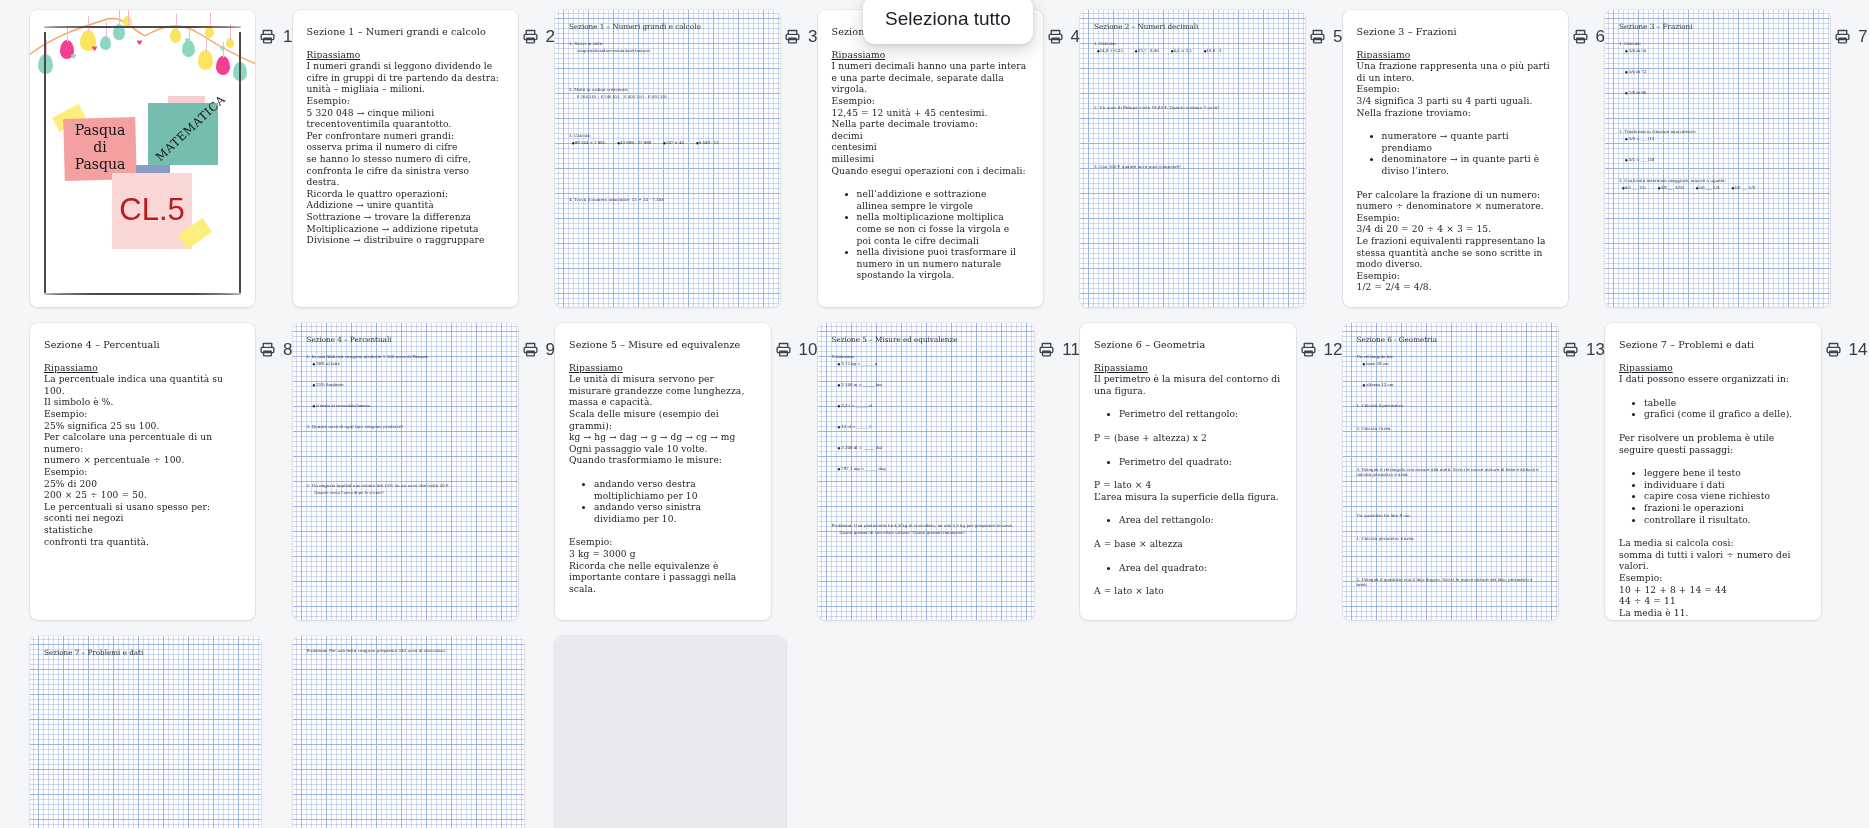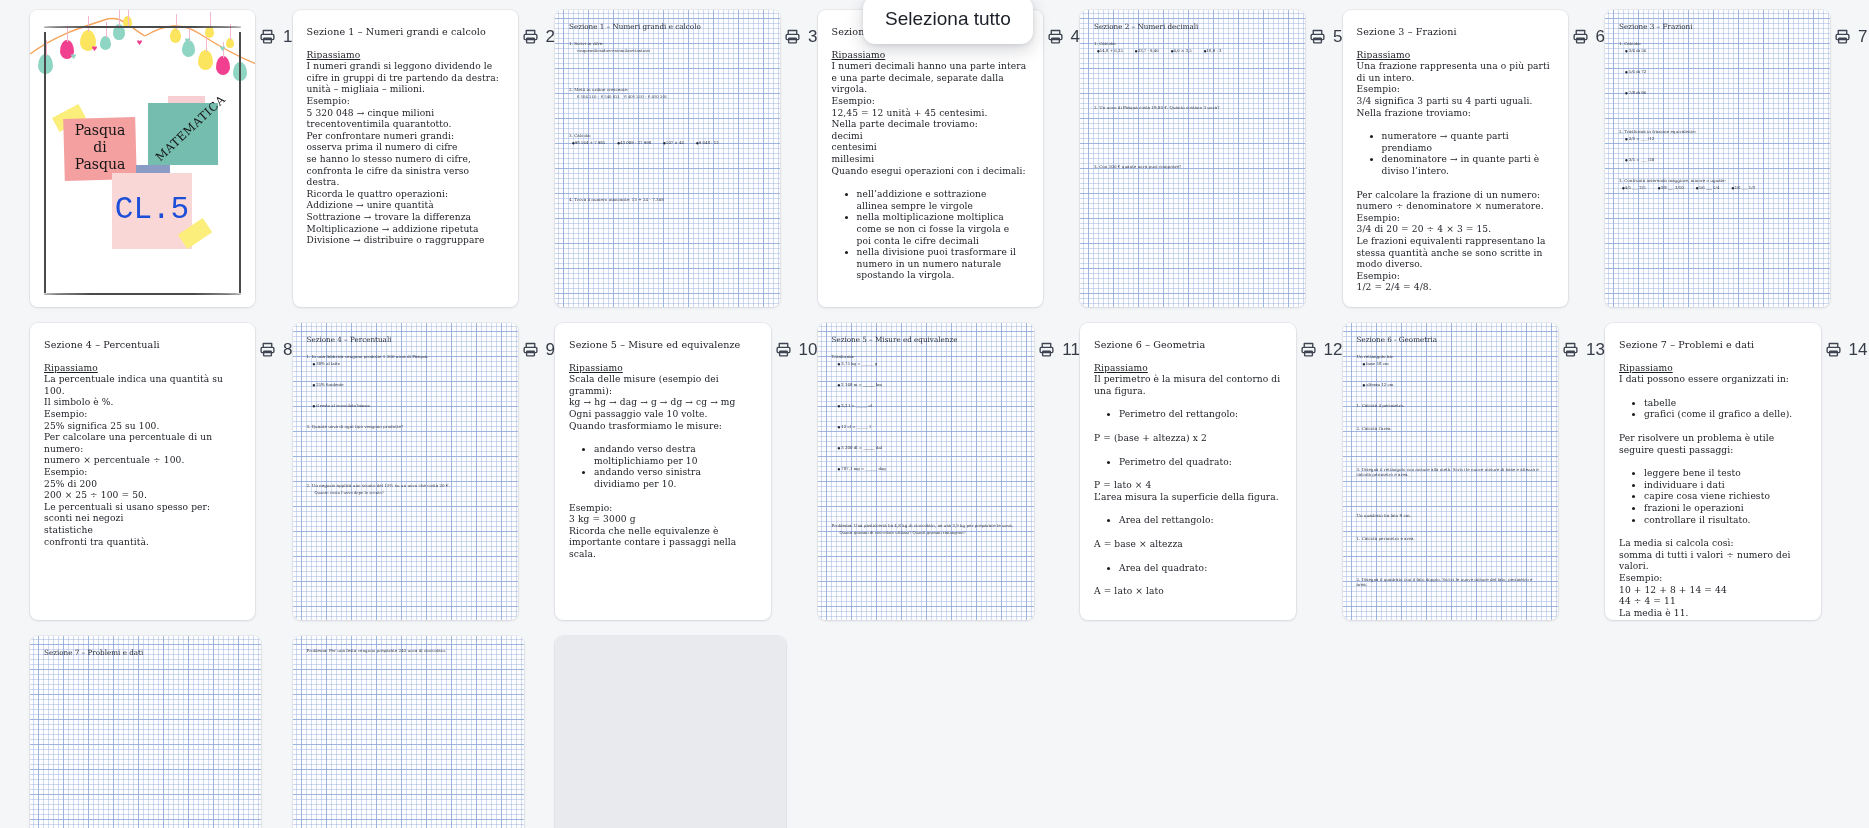--- a/index.html
+++ b/index.html
@@ -154,22 +154,22 @@
     font-size:14px; line-height:17px; color:#141414;
   }
   .cov-mat {
     position:absolute; left:118px; top:118px; width:70px;
     text-align:center; font-family:"DejaVu Serif", serif;
     font-size:11.5px; letter-spacing:.6px; color:#141414;
     transform: rotate(-43deg);
   }
   .cov-cl {
     position:absolute; left:82px; top:182px; width:80px;
-    text-align:center; font-family:Liberation Mono, monospace;
-    font-size:31px; color:#1d4ed8;
+    text-align:center; font-family:Liberation Sans, sans-serif;
+    font-size:31px; color:#b91c1c;
   }
 
   
   .tooltip {
     position:absolute;
     left: 863px; top: -4px;
     background: #ffffff;
     border-radius: 12px;
     padding: 12px 22px 14px 22px;
     box-shadow: 0 6px 18px rgba(16,24,40,.18), 0 1px 4px rgba(16,24,40,.10);
@@ -508,20 +508,21 @@
       <rect x="6.5" y="14.5" width="11" height="6.5" rx="1"></rect>
     </svg></span>
         <span class="page-num">9</span>
       </div>
     </div>
       <div class="cell row2">
       <div class="page-card">
           <div class="note">
             <div class="nt-title">Sezione 5 – Misure ed equivalenze</div>
             <p class="nt-h">Ripassiamo</p>
+            <p>Le unità di misura servono per misurare grandezze come lunghezza, massa e capacità.</p>
             <p>Scala delle misure (esempio dei grammi):</p>
             <p>kg → hg → dag → g → dg → cg → mg</p>
             <p>Ogni passaggio vale 10 volte.</p>
             <p>Quando trasformiamo le misure:</p>
             <ul>
               <li>andando verso destra moltiplichiamo per 10</li>
               <li>andando verso sinistra dividiamo per 10.</li>
             </ul>
             <p>Esempio:</p>
             <p>3 kg = 3000 g</p>

